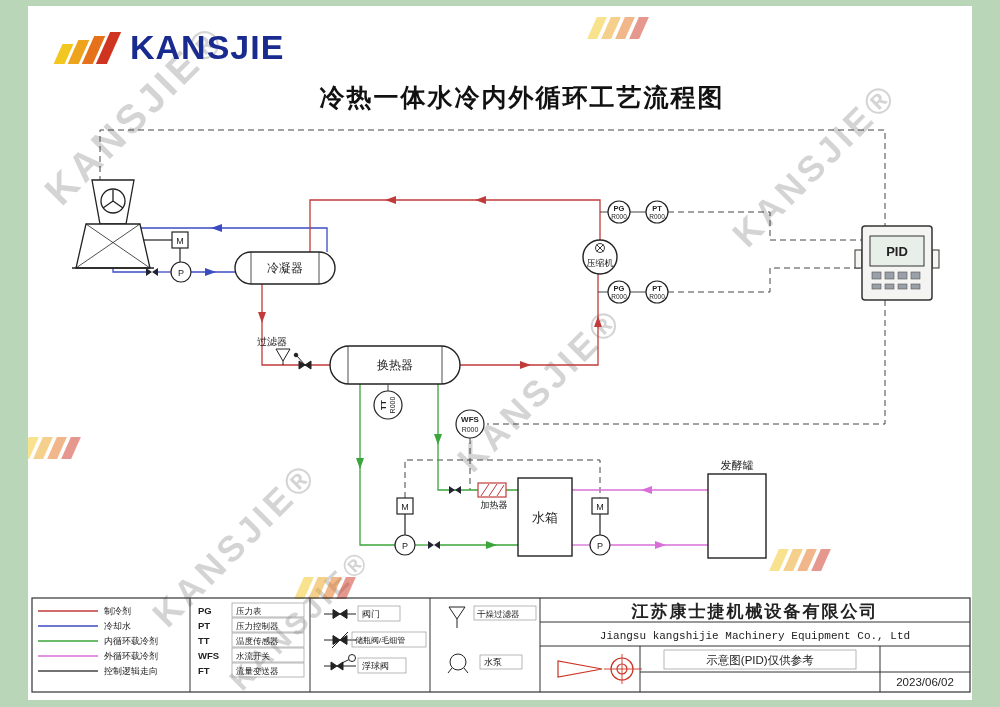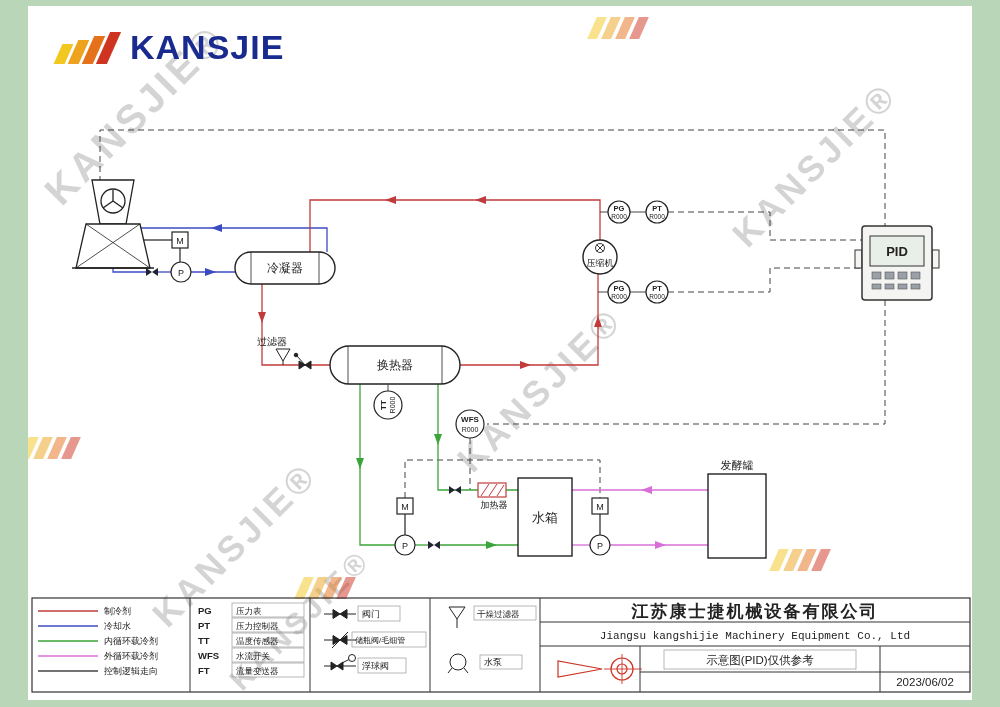--- a/index.html
+++ b/index.html
@@ -66,20 +66,21 @@
   <div class="logo">
     <span class="logo-stripes">
         <i class="s1"></i>
         <i class="s2"></i>
         <i class="s3"></i>
         <i class="s4"></i>
       </span>
     <span class="logo-text">KANSJIE</span>
   </div>
 
+  <div class="title">冷热一体水冷内外循环工艺流程图</div>
 
   <svg class="svg-layer" viewBox="0 0 1000 707">
 
     <g stroke="#444" stroke-width="1" fill="none" stroke-dasharray="6 4">
       <polyline points="100,182 100,130 885,130 885,226"></polyline>
       <polyline points="885,300 885,424 487,424"></polyline>
       <polyline points="668,212 770,212 770,240 862,240"></polyline>
       <polyline points="668,292 770,292 770,268 862,268"></polyline>
       <polyline points="470,438 470,490"></polyline>
       <polyline points="405,498 405,460 600,460 600,498"></polyline>

